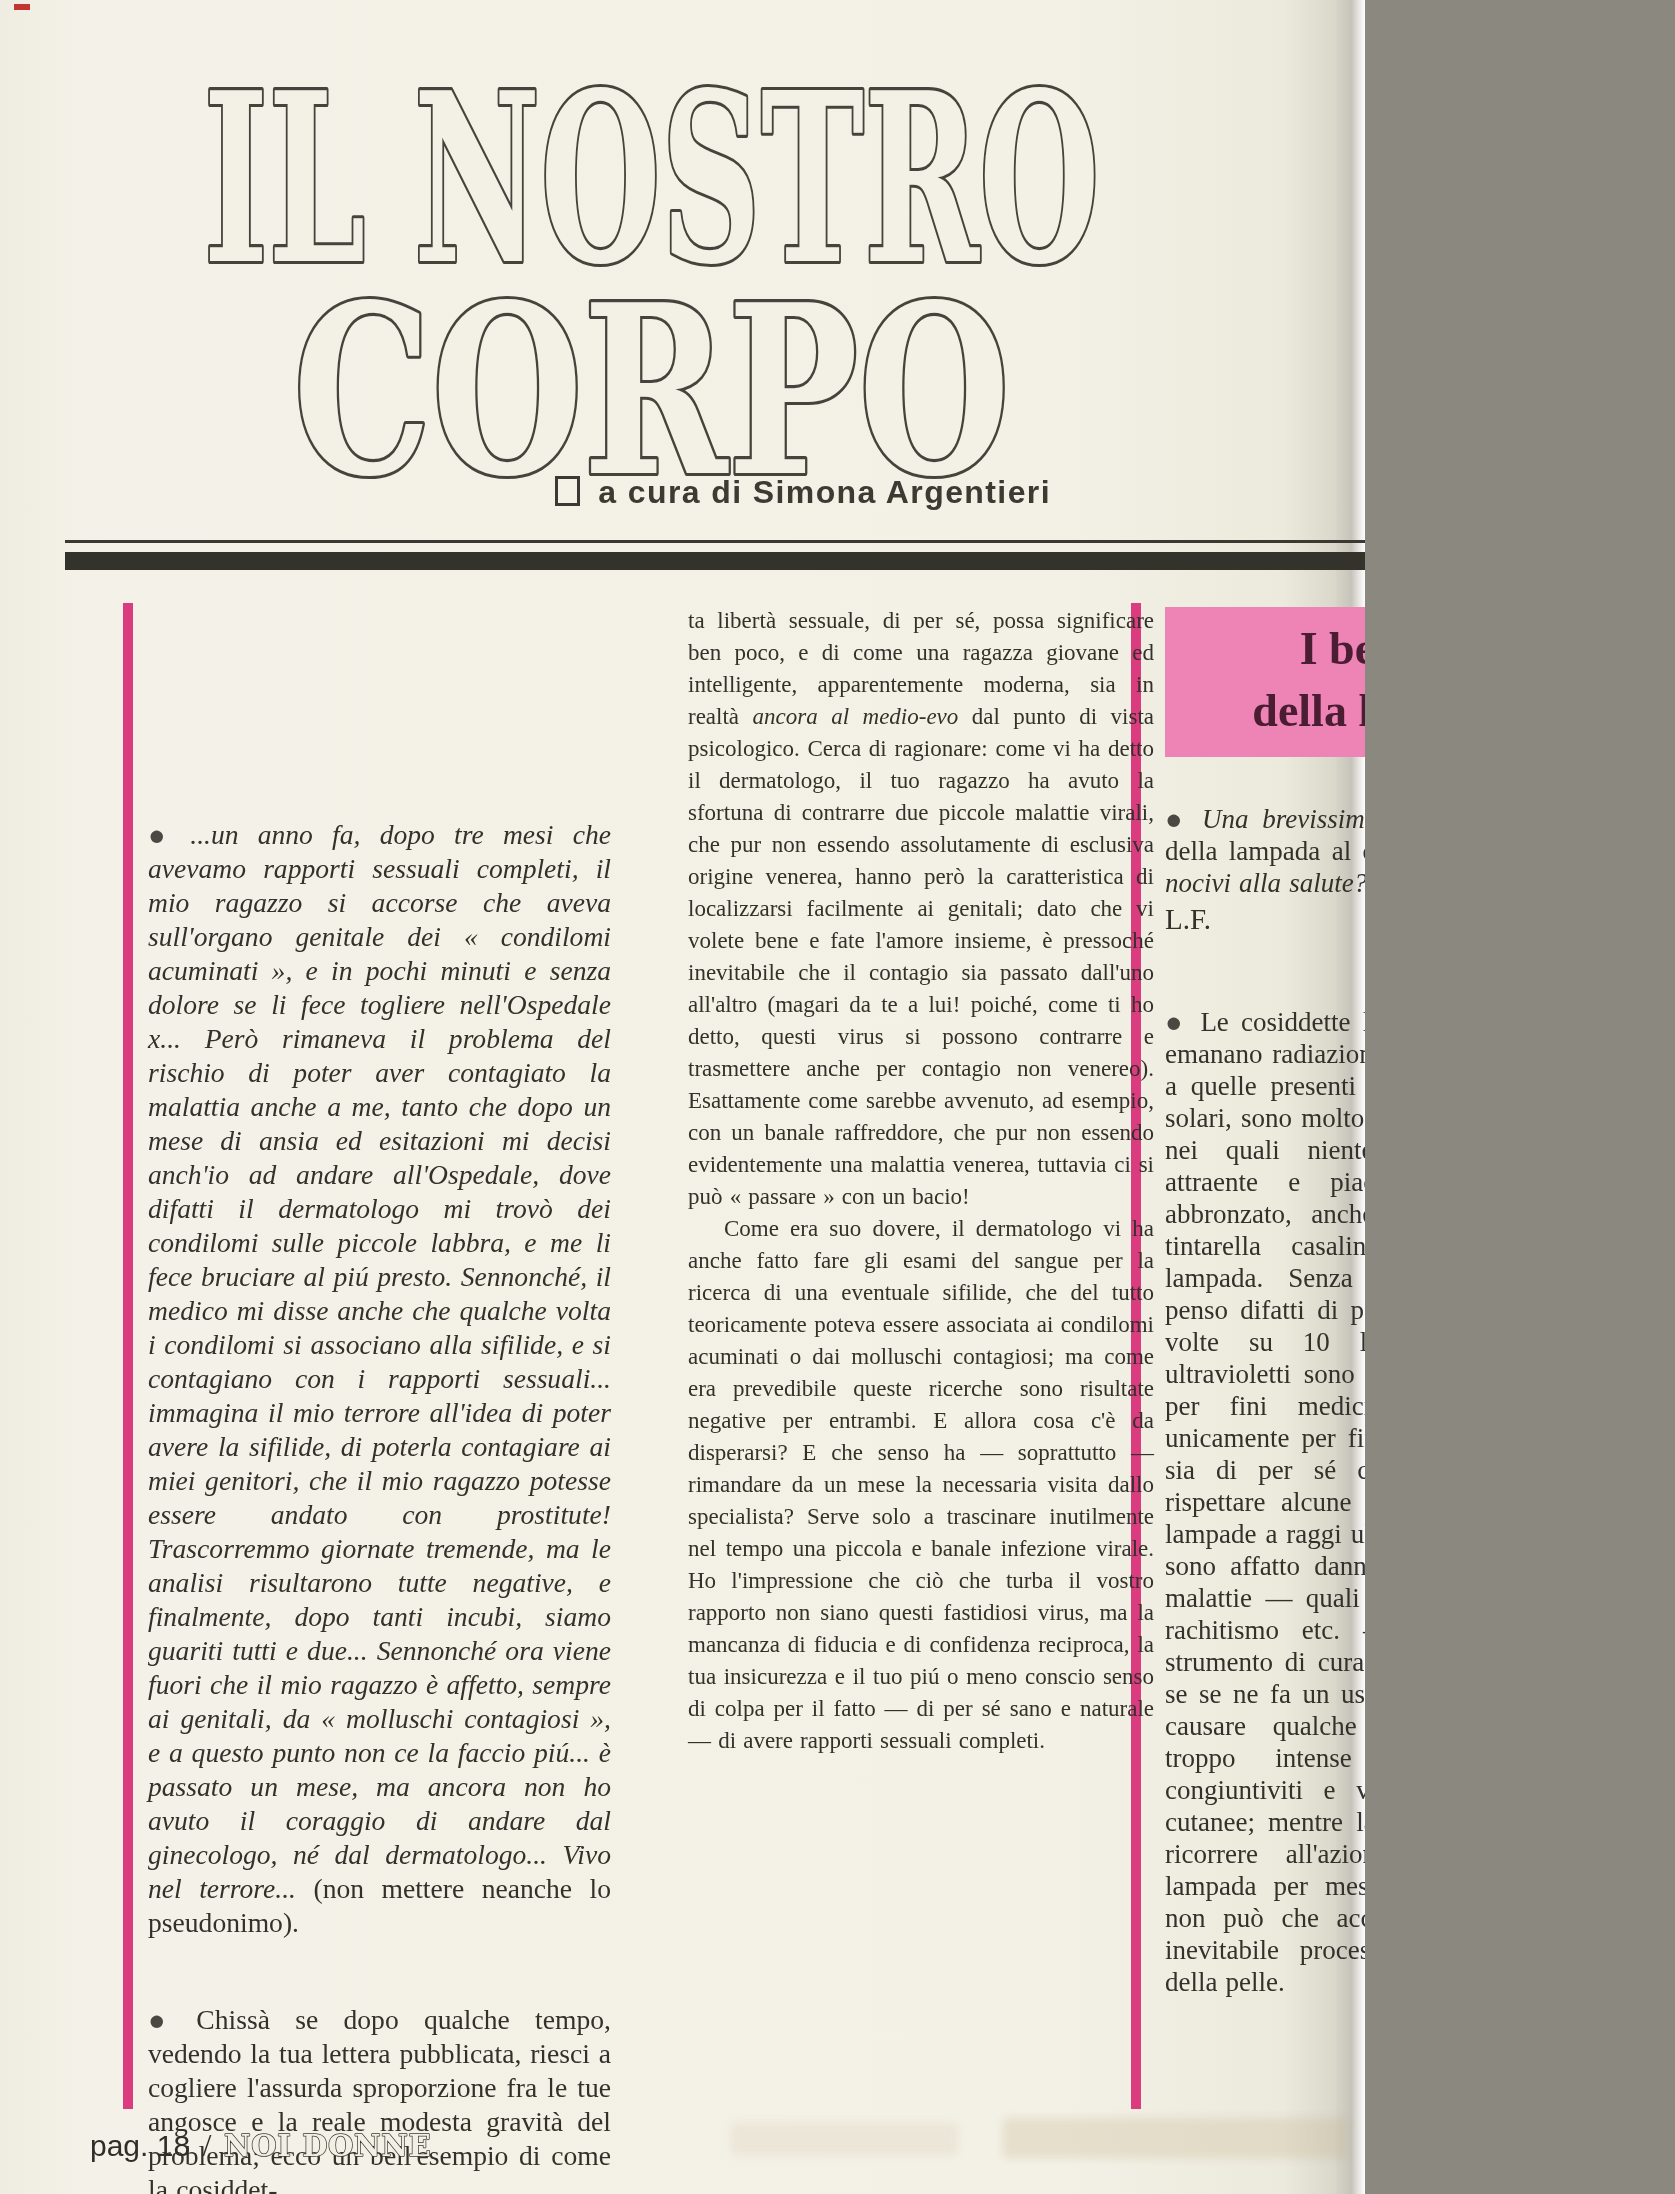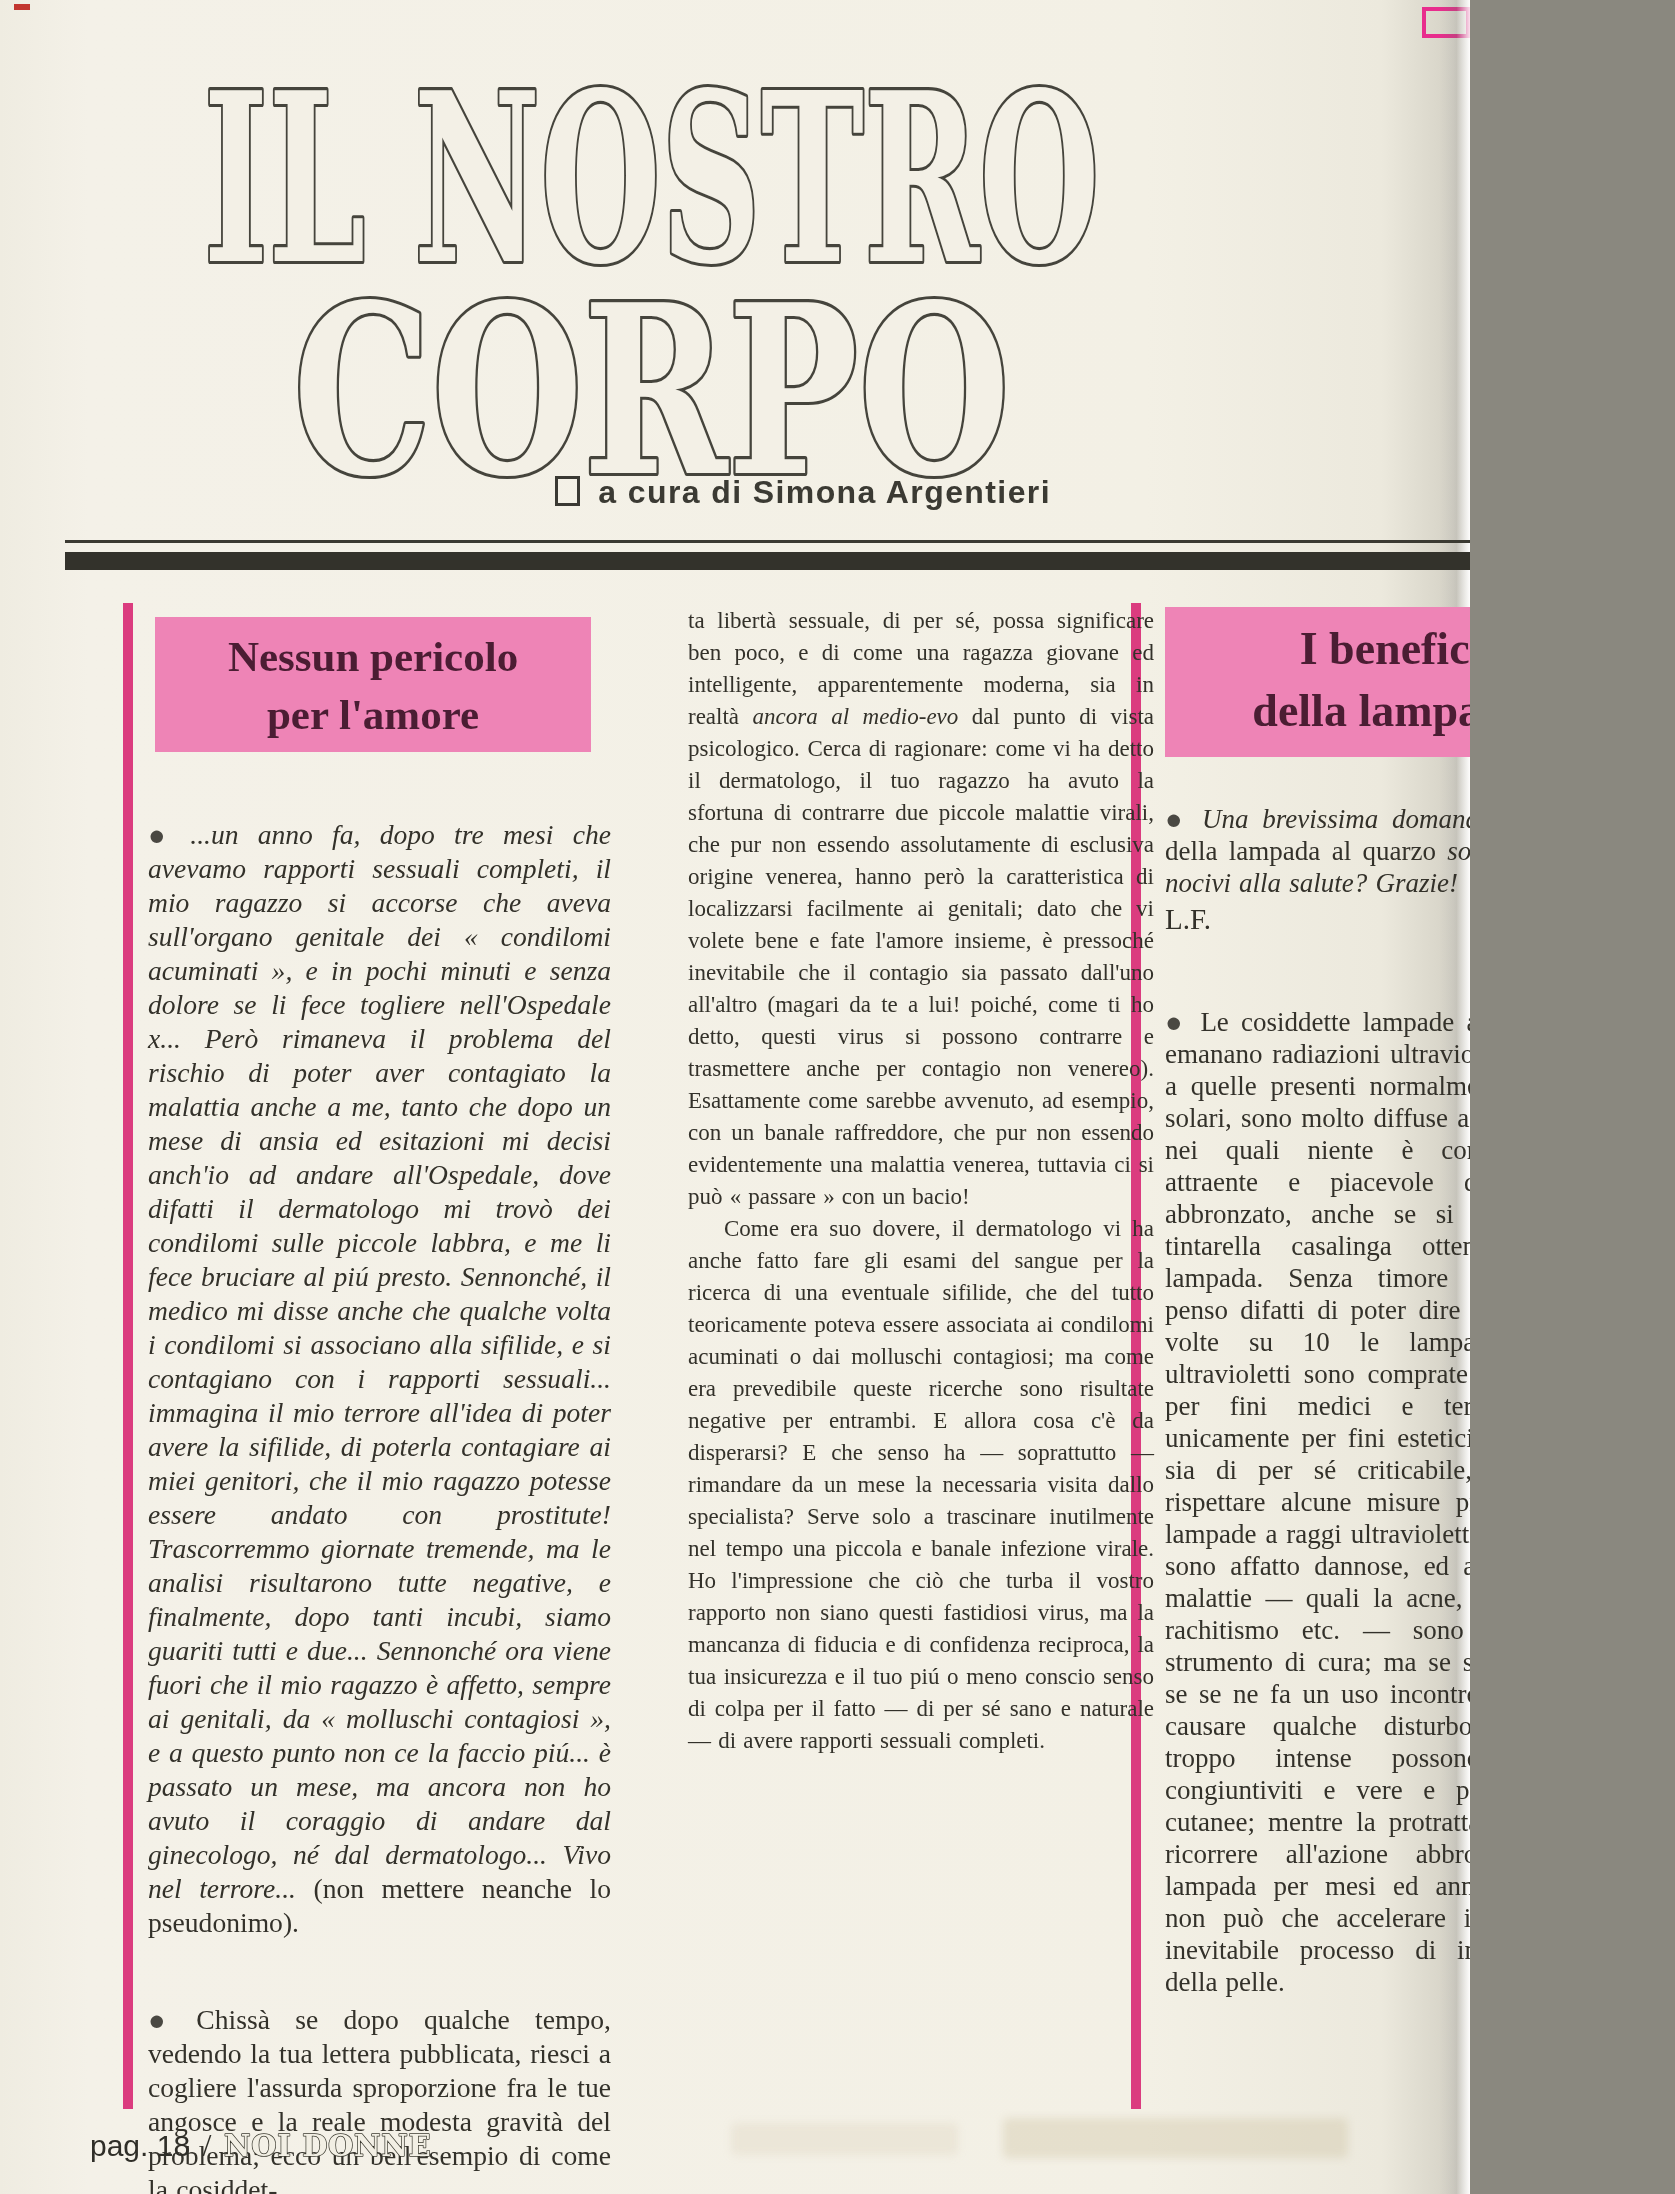--- a/index.html
+++ b/index.html
@@ -1,18 +1,18 @@
 <!DOCTYPE html>
 <html lang="it" style="font-size:11px"><head>
 <meta charset="utf-8">
 <style>
   html,body{margin:0;padding:0;background:#8a887f;}
   .page{
     position:relative;
-    width:1470px;height:2194px;
+    width:1365px;height:2194px;
     background:linear-gradient(90deg,#efece1 0%,#f4f1e8 6%,#f3f0e5 78%,#ece9dd 94%,#d9d6ca 98%,#f6f4ee 100%);
     font-family:"Liberation Serif", serif;
     color:#33312a;
     overflow:hidden;
   }
   
   .title-svg{position:absolute;left:131px;top:33px;}
   .title-svg text{
     font-family:"DejaVu Serif", serif;
     font-weight:bold;
@@ -97,24 +97,20 @@
   <div class="byline">
     <span class="sq"></span><span>a cura di Simona Argentieri</span>
   </div>
 
   <div class="rule-thin"></div>
   <div class="rule-thick"></div>
 
   <div class="prule left"></div>
   <div class="prule mid"></div>
 
-  <div class="pink-box b1">
-    <div>Nessun pericolo</div>
-    <div>per l'amore</div>
-  </div>
 
   <div class="coltext c1">
     <p style="margin:0"><span class="bullet">●</span><span class="it">...un anno fa, dopo tre mesi che avevamo rapporti sessuali completi, il mio ragazzo si accorse che aveva sull'organo genitale dei « condilomi acuminati », e in pochi minuti e senza dolore se li fece togliere nell'Ospedale x... Però rimaneva il problema del rischio di poter aver contagiato la malattia anche a me, tanto che dopo un mese di ansia ed esitazioni mi decisi anch'io ad andare all'Ospedale, dove difatti il dermatologo mi trovò dei condilomi sulle piccole labbra, e me li fece bruciare al piú presto. Sennonché, il medico mi disse anche che qualche volta i condilomi si associano alla sifilide, e si contagiano con i rapporti sessuali... immagina il mio terrore all'idea di poter avere la sifilide, di poterla contagiare ai miei genitori, che il mio ragazzo potesse essere andato con prostitute! Trascorremmo giornate tremende, ma le analisi risultarono tutte negative, e finalmente, dopo tanti incubi, siamo guariti tutti e due... Sennonché ora viene fuori che il mio ragazzo è affetto, sempre ai genitali, da « molluschi contagiosi », e a questo punto non ce la faccio piú... è passato un mese, ma ancora non ho avuto il coraggio di andare dal ginecologo, né dal dermatologo... Vivo nel terrore... </span><span>(non mettere neanche lo pseudonimo).</span></p>
     <p class="reply" style="margin-bottom:0"><span class="bullet">●</span><span>Chissà se dopo qualche tempo, vedendo la tua lettera pubblicata, riesci a cogliere l'assurda sproporzione fra le tue angosce e la reale modesta gravità del problema; ecco un bell'esempio di come la cosiddet-</span></p>
   </div>
 
   <div class="coltext c2">
     <p style="margin:0"><span>ta libertà sessuale, di per sé, possa significare ben poco, e di come una ragazza giovane ed intelligente, apparentemente moderna, sia in realtà </span><span class="it">ancora al medio-evo</span><span> dal punto di vista psicologico. Cerca di ragionare: come vi ha detto il dermatologo, il tuo ragazzo ha avuto la sfortuna di contrarre due piccole malattie virali, che pur non essendo assolutamente di esclusiva origine venerea, hanno però la caratteristica di localizzarsi facilmente ai genitali; dato che vi volete bene e fate l'amore insieme, è pressoché inevitabile che il contagio sia passato dall'uno all'altro (magari da te a lui! poiché, come ti ho detto, questi virus si possono contrarre e trasmettere anche per contagio non venereo). Esattamente come sarebbe avvenuto, ad esempio, con un banale raffreddore, che pur non essendo evidentemente una malattia venerea, tuttavia ci si può « passare » con un bacio!</span></p>
     <p class="indent" style="margin:0">Come era suo dovere, il dermatologo vi ha anche fatto fare gli esami del sangue per la ricerca di una eventuale sifilide, che del tutto teoricamente poteva essere associata ai condilomi acuminati o dai molluschi contagiosi; ma come era prevedibile queste ricerche sono risultate negative per entrambi. E allora cosa c'è da disperarsi? E che senso ha — soprattutto — rimandare da un mese la necessaria visita dallo specialista? Serve solo a trascinare inutilmente nel tempo una piccola e banale infezione virale. Ho l'impressione che ciò che turba il vostro rapporto non siano questi fastidiosi virus, ma la mancanza di fiducia e di confidenza reciproca, la tua insicurezza e il tuo piú o meno conscio senso di colpa per il fatto — di per sé sano e naturale — di avere rapporti sessuali completi.</p>
   </div>

